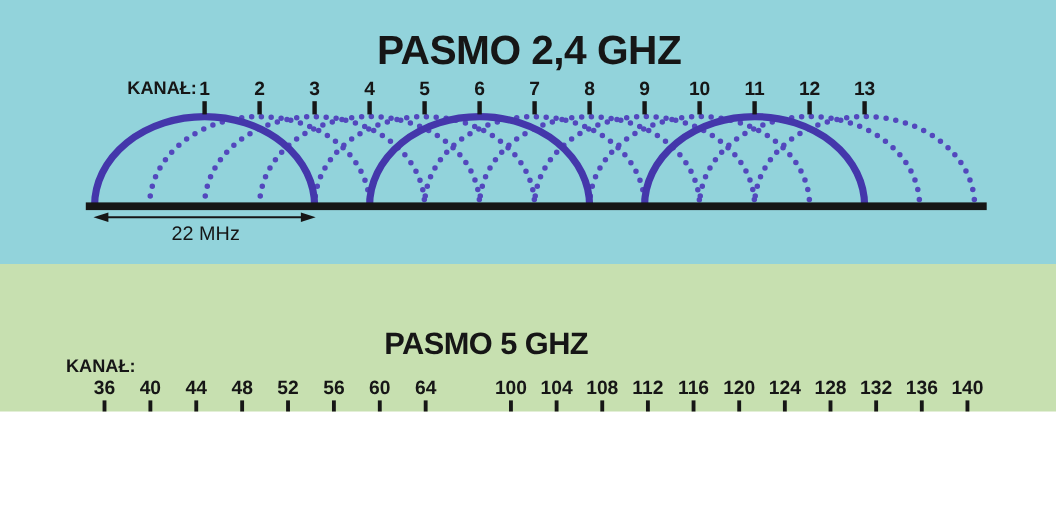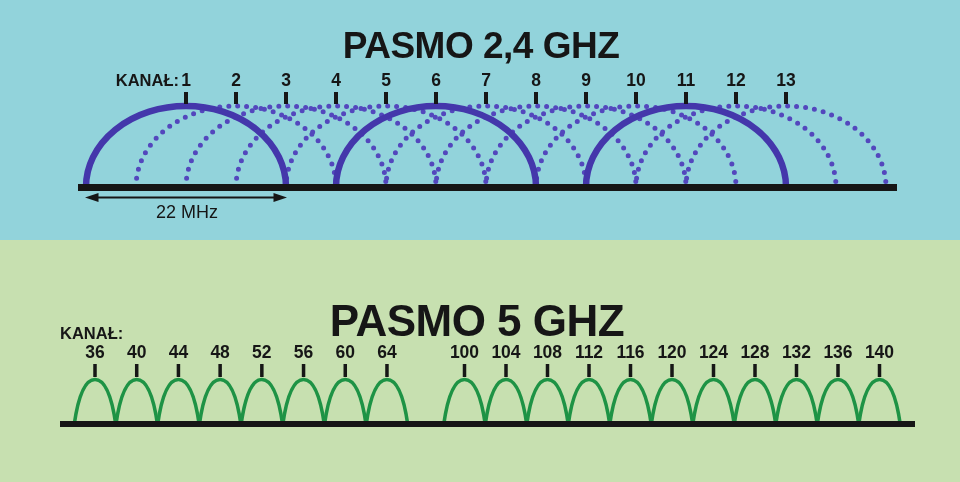--- a/index.html
+++ b/index.html
@@ -1,28 +1,28 @@
 <!DOCTYPE html>
 <html style="--ink: #161616;"><head>
 <meta charset="utf-8">
 <style>
   html,body{margin:0;padding:0;background:#fff;}
   .canvas{
-    position:relative;width:960px;height:482px;overflow:hidden;
+    position:relative;width:960px;height:374px;overflow:hidden;
     font-family:"Liberation Sans",sans-serif;color:var(--ink,#161616);
   }
   .bandbg{position:absolute;left:0;width:960px;}
   .band24{top:0;height:240px;}
   .band5{top:240px;height:242px;}
   .title{
     position:absolute;font-weight:700;font-size:37px;line-height:1;
     letter-spacing:-0.5px;white-space:nowrap;color:var(--ink,#161616);
   }
   .title24{top:27px;left:481px;transform:translateX(-50%);}
-  .title5{top:299px;left:477px;transform:translateX(-50%);font-size:44px;}
+  .title5{top:299px;left:442px;transform:translateX(-50%);font-size:28px;}
   .kanal{
     position:absolute;font-weight:600;font-size:16.5px;line-height:1;
     white-space:nowrap;color:var(--ink,#161616);text-align:center;
   }
   .kanal24{top:72px;left:179px;transform:translateX(-100%);}
   .kanal5{top:325px;left:60px;}
   svg.diagram{position:absolute;top:0;left:0;}
   .ink{fill:var(--ink,#161616);}
   .arrow-line{stroke:var(--ink,#161616);stroke-width:1.8;}
   text.chnum{

